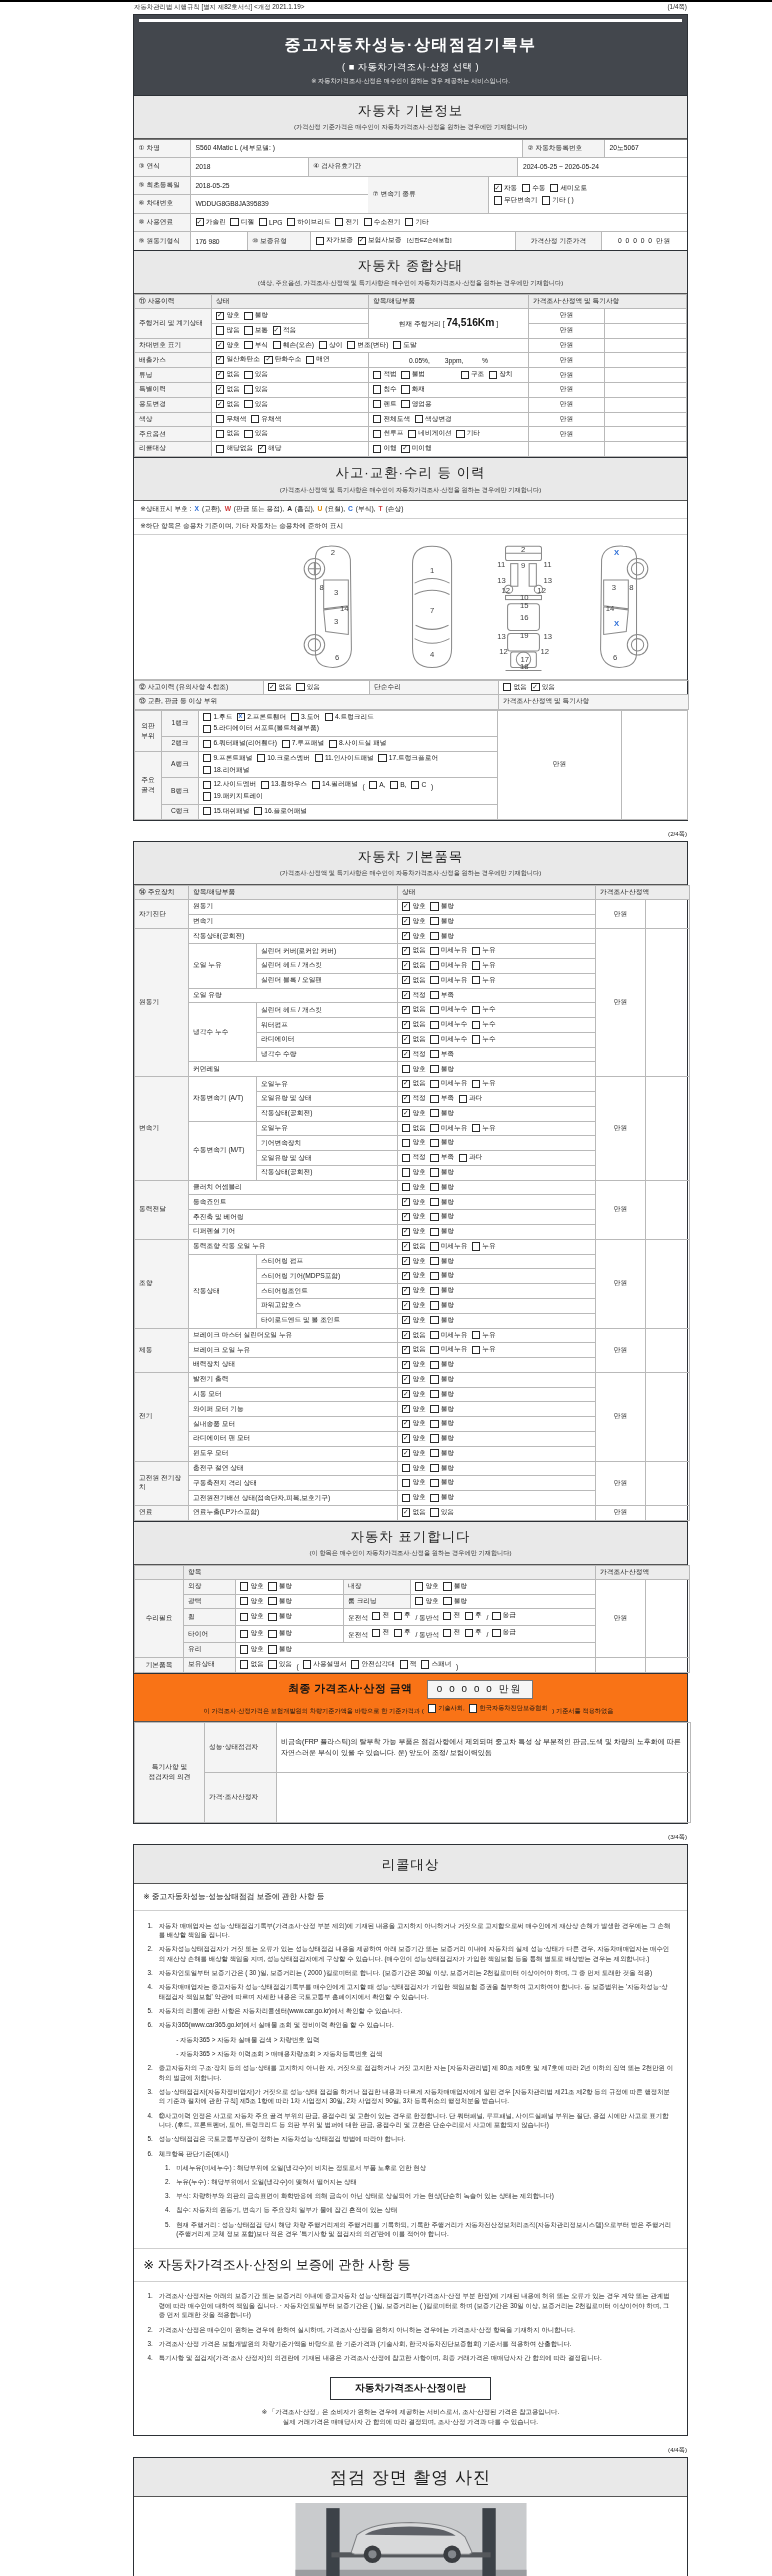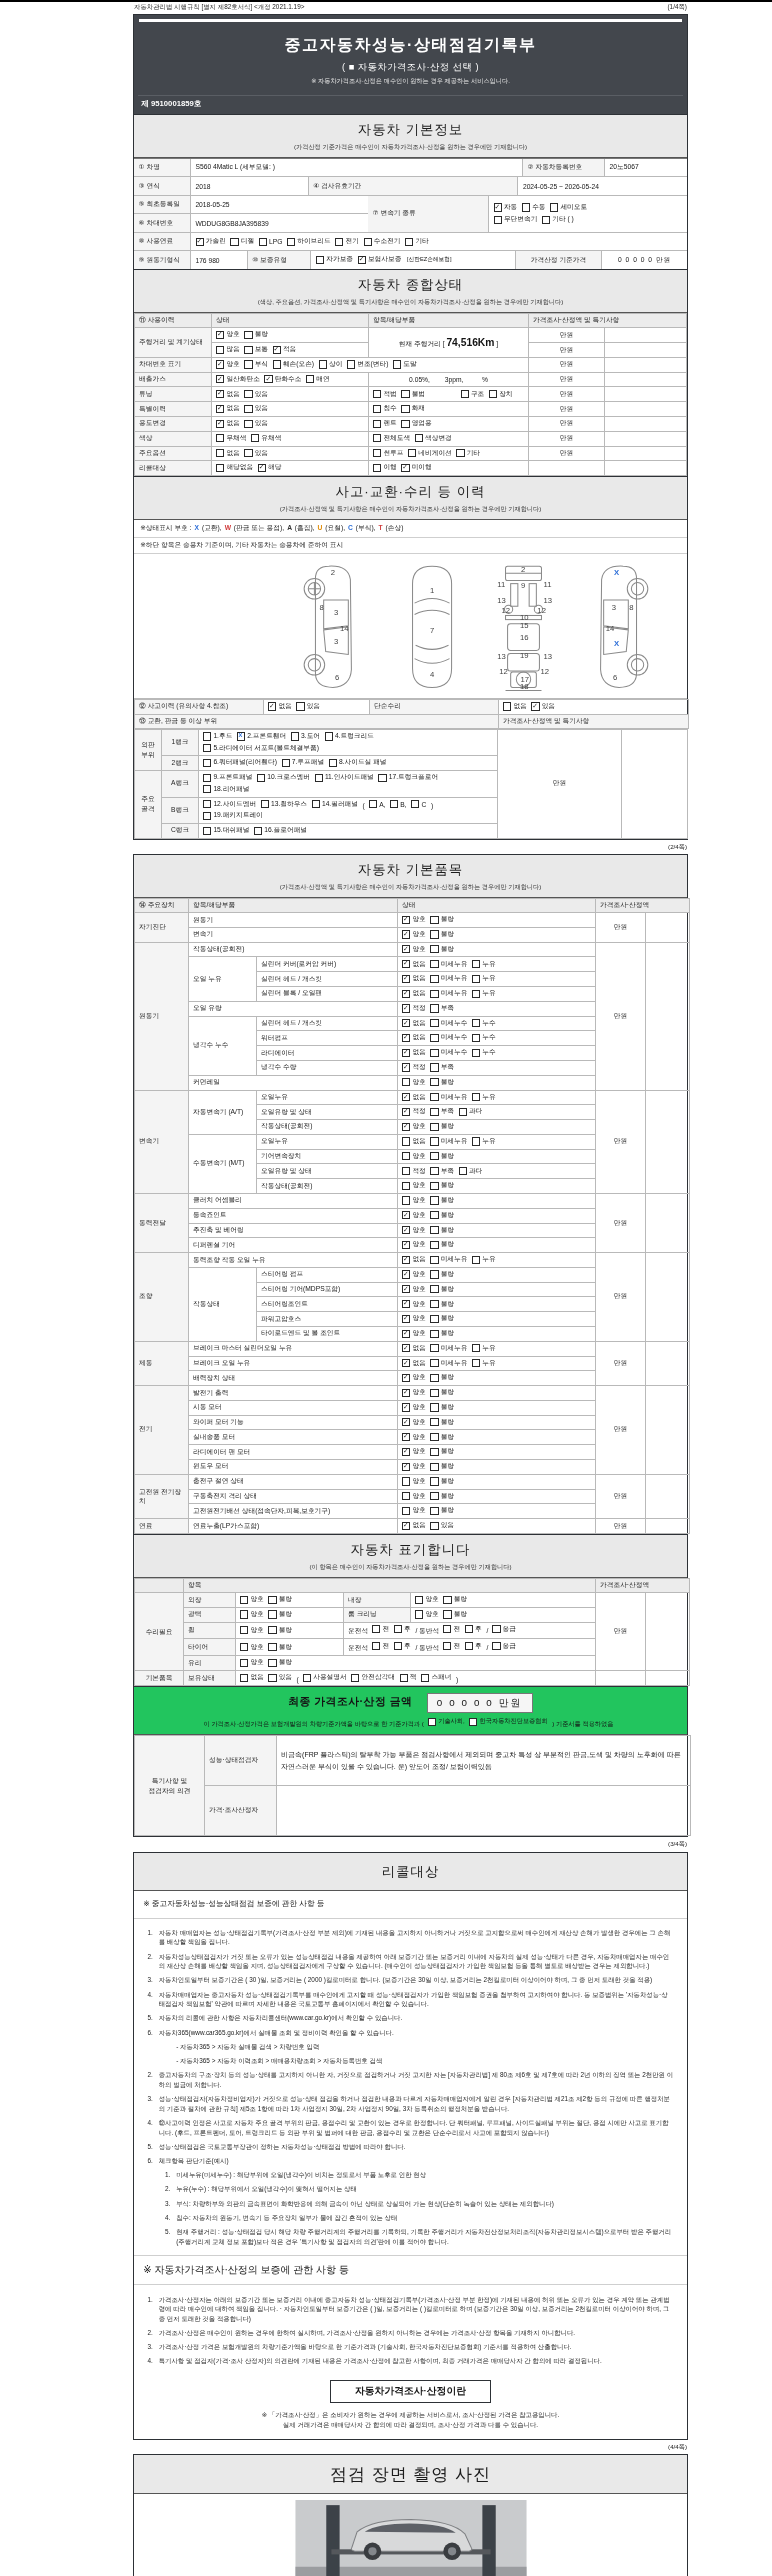--- a/index.html
+++ b/index.html
@@ -2,21 +2,21 @@
 <html style="font-size:8.2px"><head>
 <meta charset="utf-8">
 <style>
   html,body{margin:0;padding:0;}
   body{width:773px;height:2576px;background:#ffffff;overflow:hidden;
        font-family:"Liberation Sans","DejaVu Sans",sans-serif;color:#141414;font-size:6.7px;}
   .topbar{height:1.5px;background:#000;width:773px;}
   .doc{width:555px;margin-left:133px;position:relative;}
   .topline{display:flex;justify-content:space-between;font-size:6.4px;padding:1.5px 1px 2.1px 1px;color:#222;}
   .pagemark{text-align:right;font-size:6.2px;padding:2.1px 1px;color:#222;}
-  .block{border:1.5px solid #2d3136;margin-bottom:1px;background:#fff;}
+  .block{border:1.5px solid #2d3136;margin-bottom:7px;background:#fff;}
   
   .dhead{background:#43474d;color:#fff;padding:3.1px 4.1px 0 4.1px;}
   .dhead .rule{height:2.6px;background:#fff;margin:1px 1px 13.4px 1px;}
   .dhead .t1{text-align:center;font-size:16px;font-weight:bold;letter-spacing:1.5px;}
   .dhead .t2{text-align:center;font-size:9.3px;margin-top:5.2px;letter-spacing:0.5px;}
   .dhead .t3{text-align:center;font-size:6.2px;margin-top:3.1px;color:#e8e8e8;padding-bottom:8.2px;}
   .dhead .docno{font-size:7.7px;font-weight:bold;padding:3.1px 3.1px 5.2px 3.1px;border-top:0.5px solid #5a5e64;}
   
   .shead{background:#e9e9e9;border-top:1px solid #2d3136;border-bottom:0.5px solid #555;text-align:center;padding:6.2px 0 5.2px 0;}
   .shead .st{font-size:13.4px;letter-spacing:1px;color:#1c1c1c;}
@@ -46,42 +46,41 @@
   .pricecell{text-align:center;color:#222;}
   .big{font-size:10.3px;font-weight:bold;}
   
   .ntext{font-size:6.4px;line-height:1.5;color:#222;}
   .nitem{display:flex;margin-bottom:4.6px;}
   .nitem .nn{width:11.3px;flex:0 0 auto;}
   .nitem.ind1{padding-left:17.5px;}
   .legend-letter{font-weight:bold;margin:0 1px 0 3.1px;}
   .diagwrap{padding:5.2px 0 7.2px 0;border-bottom:0.5px solid #b9b9b9;}
   .photobox{display:flex;justify-content:center;padding:6.2px 0;}
-  .gray-band{background:#22c55e;}
+  .gray-band{background:#f97316;}
   .finalbox{border:0.8px solid #777;background:#f6f6f6;padding:2.1px 9.3px;font-size:9.8px;letter-spacing:2.1px;display:inline-block;margin-left:12.4px;}
   .boxtitle{border:1px solid #2d3136;display:inline-block;padding:4.1px 24px;font-size:9.8px;font-weight:bold;background:#fff;}
 </style>
 </head>
 <body>
 
 <div class="topbar"></div>
 <div class="doc">
 
   <div class="topline">
     <span>자동차관리법 시행규칙 [별지 제82호서식] &lt;개정 2021.1.19&gt;</span>
     <span>(1/4쪽)</span>
   </div>
 
   <div class="block">
     <div class="dhead">
       <div class="rule"></div>
       <div class="t1">중고자동차성능·상태점검기록부</div>
       <div class="t2">( ■ 자동차가격조사·산정 선택 )</div>
       <div class="t3">※ 자동차가격조사·산정은 매수인이 원하는 경우 제공하는 서비스입니다.</div>
-      <div class="docno">제 9510001859호</div>
     </div>
 
     <div class="shead">
       <div class="st">자동차 기본정보</div>
       <div class="ss">(가격산정 기준가격은 매수인이 자동차가격조사·산정을 원하는 경우에만 기재합니다)</div>
     </div>
     <div class="ftab">
       <div class="frow">
         <div class="fc lab" style="width:57px">① 차명</div>
         <div class="fc" style="width:332px">S560 4Matic L (세부모델: )</div>
@@ -1409,21 +1408,21 @@
         </div>
         <div class="nitem ind1">
           <span class="nn">4.</span>
           <span>침수: 자동차의 원동기, 변속기 등 주요장치 일부가 물에 잠긴 흔적이 있는 상태</span>
         </div>
         <div class="nitem ind1">
           <span class="nn">5.</span>
           <span>현재 주행거리 : 성능·상태점검 당시 해당 차량 주행거리계의 주행거리를 기록하되, 기록한 주행거리가 자동차전산정보처리조직(자동차관리정보시스템)으로부터 받은 주행거리(주행거리계 교체 정보 포함)보다 적은 경우 '특기사항 및 점검자의 의견'란에 이를 적어야 합니다.</span>
         </div>
       </div>
-    <div style="padding:7.2px 9.3px;border-top:0.5px solid #cfcfcf;border-bottom:0.5px solid #cfcfcf;font-size:10px">※ 자동차가격조사·산정의 보증에 관한 사항 등</div>
+    <div style="padding:7.2px 9.3px;border-top:0.5px solid #cfcfcf;border-bottom:0.5px solid #cfcfcf;font-size:13px">※ 자동차가격조사·산정의 보증에 관한 사항 등</div>
     <div id="notes2" class="ntext" style="padding:9.3px 13.4px 4.1px 13.4px">
         <div class="nitem">
           <span class="nn">1.</span>
           <span>가격조사·산정자는 아래의 보증기간 또는 보증거리 이내에 중고자동차 성능·상태점검기록부(가격조사·산정 부분 한정)에 기재된 내용에 허위 또는 오류가 있는 경우 계약 또는 관계법령에 따라 매수인에 대하여 책임을 집니다. · 자동차인도일부터 보증기간은 (      )일, 보증거리는 (      )킬로미터로 하며 (보증기간은 30일 이상, 보증거리는 2천킬로미터 이상이어야 하며, 그 중 먼저 도래한 것을 적용합니다)</span>
         </div>
         <div class="nitem">
           <span class="nn">2.</span>
           <span>가격조사·산정은 매수인이 원하는 경우에 한하여 실시하며, 가격조사·산정을 원하지 아니하는 경우에는 가격조사·산정 항목을 기재하지 아니합니다.</span>
         </div>
         <div class="nitem">

